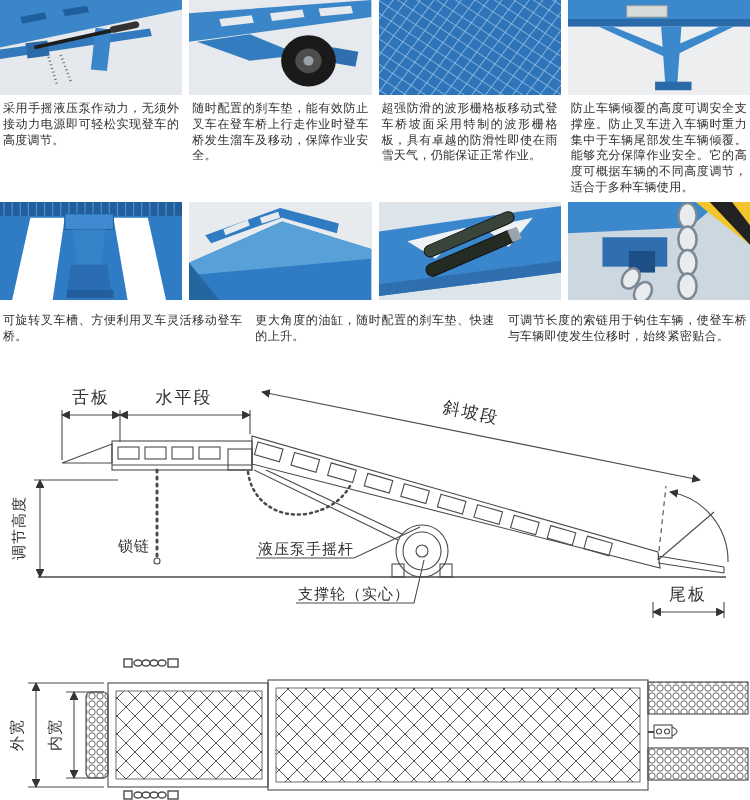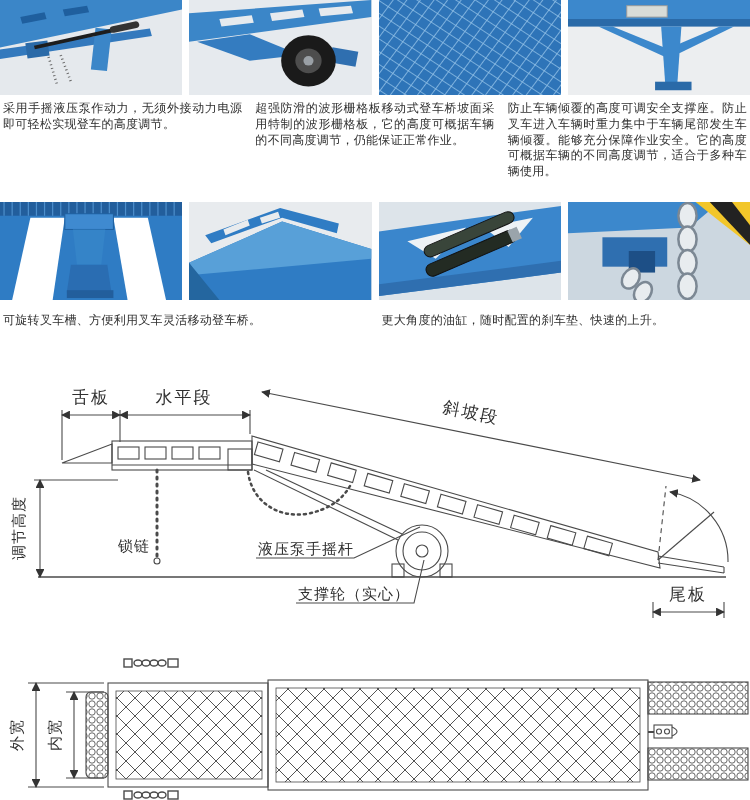--- a/index.html
+++ b/index.html
@@ -76,21 +76,22 @@
         <polygon points="30,28 44,28 100,52 96,60" fill="#3c88cc"></polygon>
         <polygon points="150,28 164,28 110,56 106,48" fill="#3c88cc"></polygon>
         <polygon points="92,28 112,28 108,88 96,88" fill="#3c88cc"></polygon>
         <rect x="86" y="86" width="36" height="9" fill="#2a6aa8"></rect>
       </svg>
     </figure>
   </div>
 
   <div class="row caps1">
     <p class="cap">采用手摇液压泵作动力，无须外接动力电源即可轻松实现登车的高度调节。</p>
-    <p class="cap">超强防滑的波形栅格板移动式登车桥坡面采用特制的波形栅格板，它的高度可概据车辆的不同高度调节，仍能保证正常作业。</p>
+    <p class="cap">随时配置的刹车垫，能有效防止叉车在登车桥上行走作业时登车桥发生溜车及移动，保障作业安全。</p>
+    <p class="cap">超强防滑的波形栅格板移动式登车桥坡面采用特制的波形栅格板，具有卓越的防滑性即使在雨雪天气，仍能保证正常作业。</p>
     <p class="cap">防止车辆倾覆的高度可调安全支撑座。防止叉车进入车辆时重力集中于车辆尾部发生车辆倾覆。能够充分保障作业安全。它的高度可概据车辆的不同高度调节，适合于多种车辆使用。</p>
   </div>
 
   <div class="row photos2">
     <figure class="ph" style="margin:0">
       <svg viewBox="0 0 180 100" preserveAspectRatio="none">
         <rect width="180" height="100" fill="#2f7cc4"></rect>
         <rect x="0" y="0" width="180" height="14" fill="#225e9c"></rect>
         <path d="M4,0V14 M12,0V14 M20,0V14 M28,0V14 M36,0V14 M44,0V14 M52,0V14 M60,0V14 M68,0V14 M76,0V14 M84,0V14 M92,0V14 M100,0V14 M108,0V14 M116,0V14 M124,0V14 M132,0V14 M140,0V14 M148,0V14 M156,0V14 M164,0V14 M172,0V14" stroke="#4d8fcc" stroke-width="1.2"></path>
         <polygon points="30,16 64,16 52,100 12,100" fill="#fff"></polygon>
@@ -142,20 +143,21 @@
           <ellipse cx="62" cy="78" rx="8" ry="11" transform="rotate(30 62 78)"></ellipse>
           <ellipse cx="74" cy="92" rx="8" ry="11" transform="rotate(30 74 92)"></ellipse>
         </g>
       </svg>
     </figure>
   </div>
 
   <div class="row caps2">
     <p class="cap">可旋转叉车槽、方便利用叉车灵活移动登车桥。</p>
     <p class="cap">更大角度的油缸，随时配置的刹车垫、快速的上升。</p>
+    <p class="cap">可调节长度的索链用于钩住车辆，使登车桥与车辆即使发生位移时，始终紧密贴合。</p>
   </div>
 
   <svg class="diag side" viewBox="0 0 750 272">
     <defs>
       <marker id="arr" viewBox="0 0 10 10" refX="9" refY="5" markerWidth="8" markerHeight="8" orient="auto-start-reverse">
         <path d="M0,0 L10,5 L0,10 Z" fill="#333"></path>
       </marker>
     </defs>
     <g stroke="#4a4a4a" stroke-width="1.1" fill="none">
 

